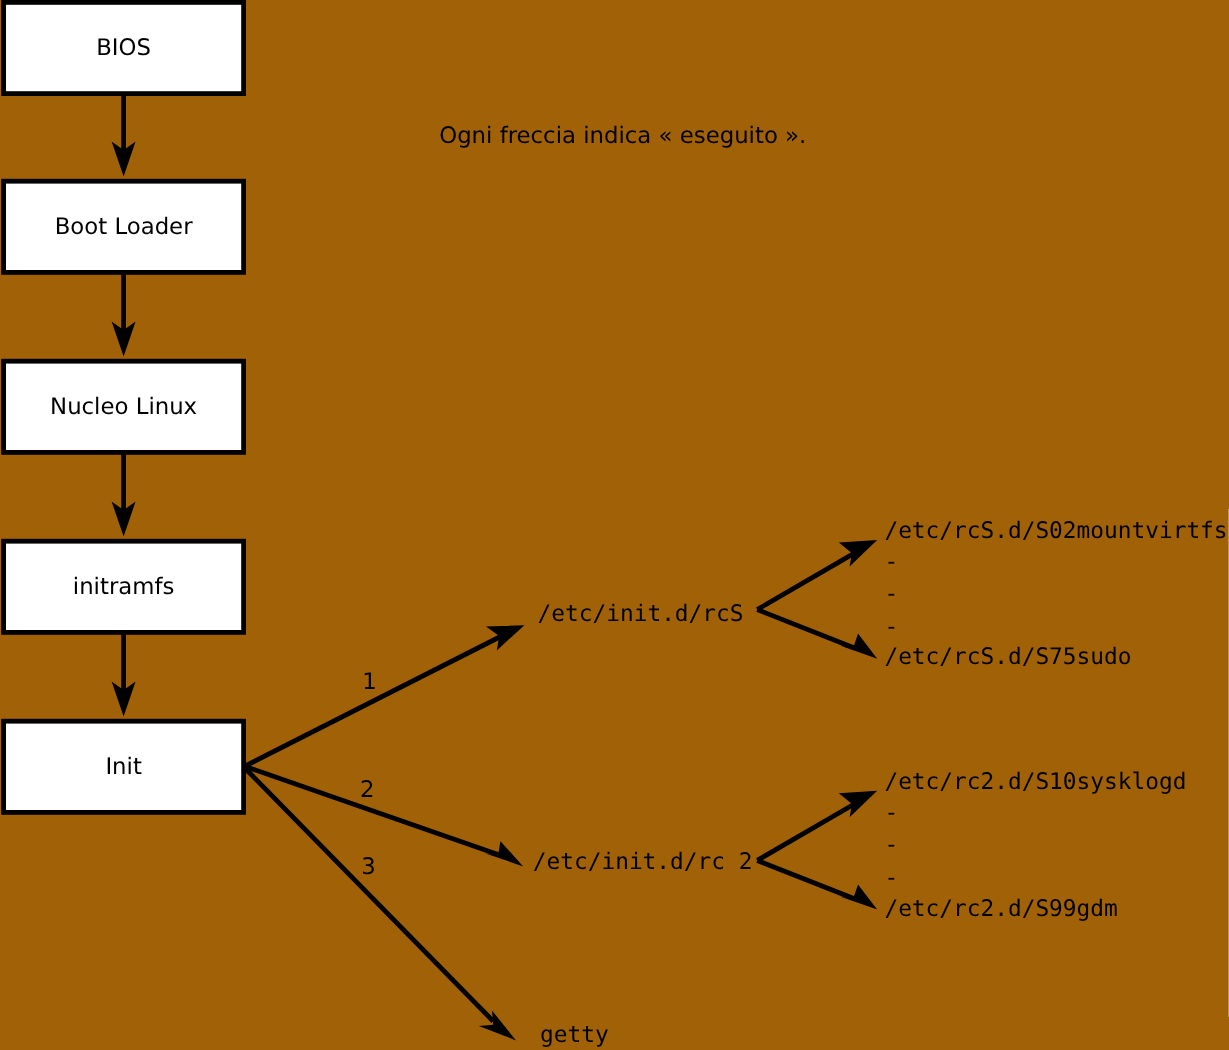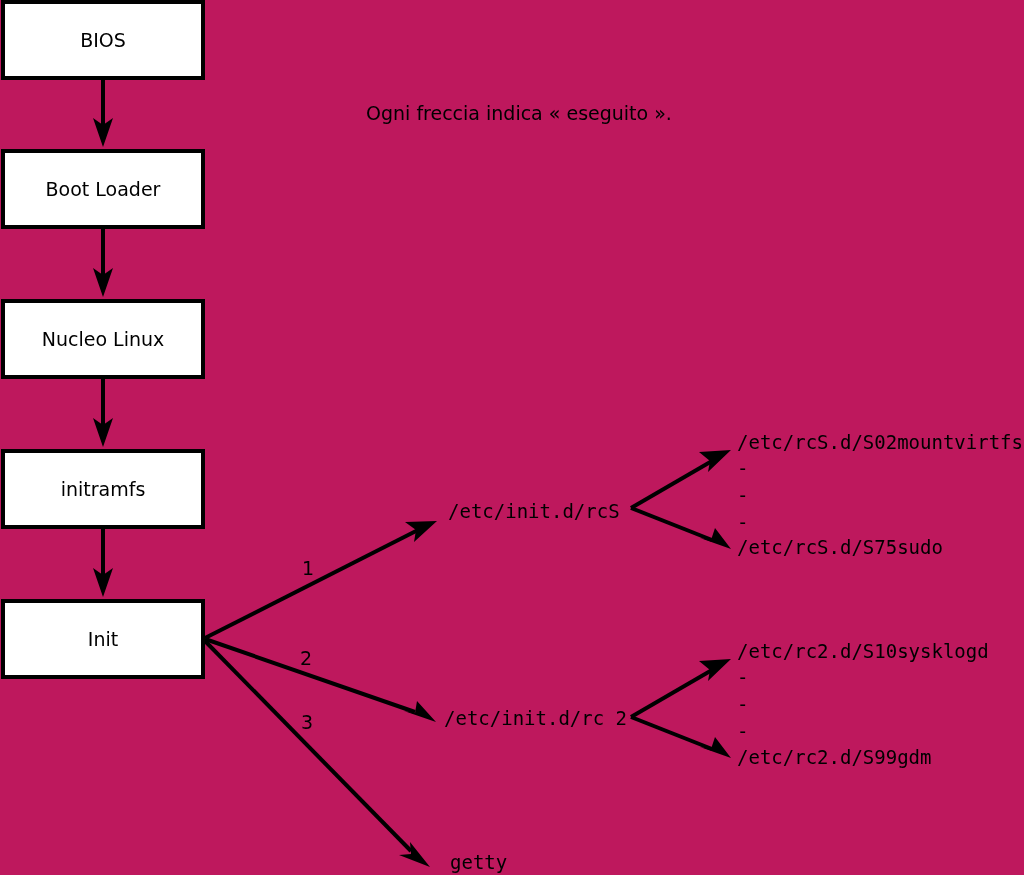--- a/index.html
+++ b/index.html
@@ -4,21 +4,21 @@
 <style>
   html, body {
     margin: 0;
     padding: 0;
     background: #ffffff;
   }
   #diagram-root {
     position: relative;
     width: 1024px;
     height: 875px;
-    background: #be185d;
+    background: #a16207;
     overflow: hidden;
     font-family: "DejaVu Sans", sans-serif;
   }
   svg#flow-svg {
     position: absolute;
     top: 0;
     left: 0;
     width: 1024px;
     height: 875px;
     display: block;

